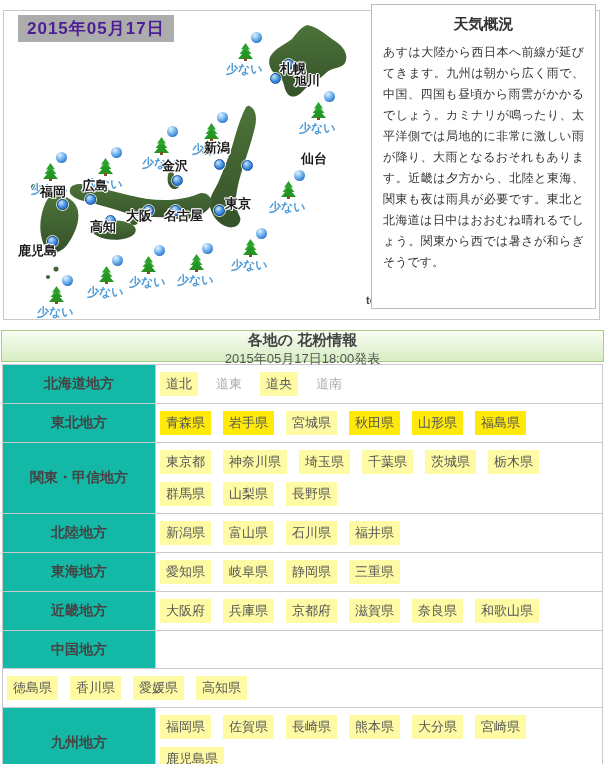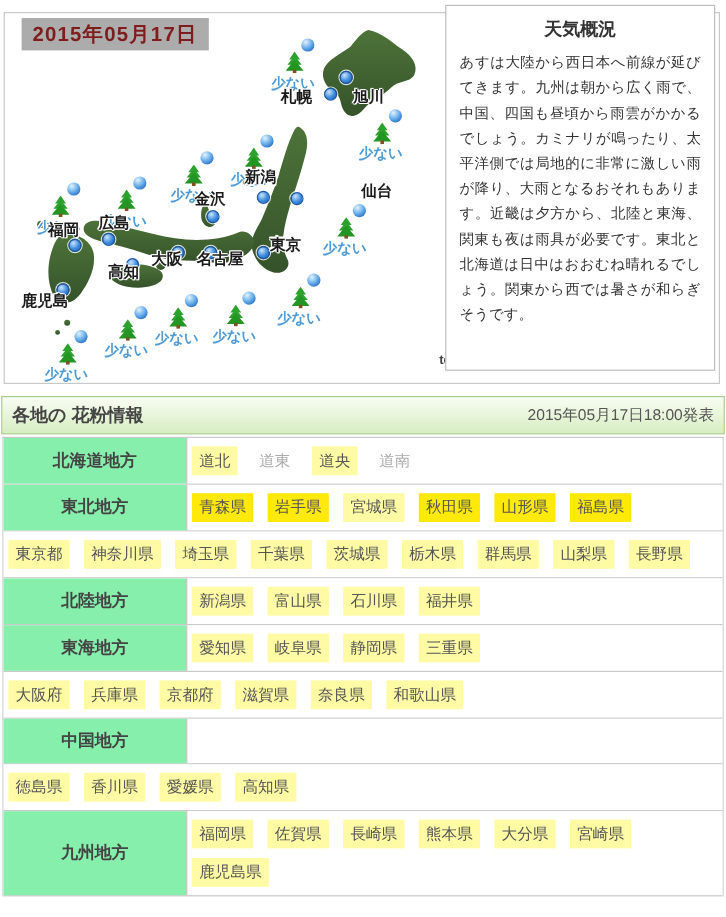--- a/index.html
+++ b/index.html
@@ -3,47 +3,47 @@
 <meta charset="utf-8">
 <style>
   html,body{margin:0;padding:0;}
   body{
     width:605px;height:764px;position:relative;background:#fff;overflow:hidden;
     font-family:"Liberation Sans","DejaVu Sans",sans-serif;color:#333;
   }
   
   .map-panel{position:absolute;left:3px;top:10px;width:595px;height:308px;border:1px solid #c9c9c9;background:#fff;}
   .map-svg{position:absolute;left:0;top:0;}
-  .date-badge{position:absolute;left:14px;top:4px;background:#acacac;color:#7f1d1d;
+  .date-badge{position:absolute;left:14px;top:4px;background:#acacac;color:#4c1d95;
     font-size:17px;font-weight:bold;padding:2px 9px;letter-spacing:1px;z-index:3;}
   .city-dot{position:absolute;width:9px;height:9px;border-radius:50%;z-index:2;
     background:radial-gradient(circle at 35% 30%,#c9e4fa,#3d8ade 55%,#1c5fb4);
     border:1px solid #1a58a8;box-shadow:0 0 0 1px rgba(255,255,255,.8);}
   .city-label{position:absolute;font-size:13px;font-weight:bold;color:#1b1b1b;white-space:nowrap;z-index:2;
     text-shadow:-1px 0 #fff,1px 0 #fff,0 -1px #fff,0 1px #fff,1px 1px #fff,-1px -1px #fff;}
   .tree{position:absolute;z-index:1;line-height:0;}
   .sphere{position:absolute;width:11px;height:11px;border-radius:50%;z-index:1;
     background:radial-gradient(circle at 35% 28%,#e2f2fd,#6cb0ec 45%,#2a72c8 80%,#1c5aa6);}
   .marker-label{position:absolute;font-size:12px;font-weight:bold;color:#4e9ad6;white-space:nowrap;z-index:1;
     text-shadow:-1px 0 #fff,1px 0 #fff,0 -1px #fff,0 1px #fff;}
   .tenki-mark{position:absolute;left:318px;top:283px;font-size:11px;font-weight:bold;color:#444;z-index:2;margin-left:44px;}
   
   .weather-box{position:absolute;left:371px;top:4px;width:223px;height:303px;border:1px solid #bdbdbd;background:#fff;z-index:5;}
   .weather-title{text-align:center;font-weight:bold;font-size:15px;color:#333;padding:10px 0 2px;}
   .weather-body{font-size:12px;color:#333;line-height:1.75;padding:6px 11px;margin:0;text-align:justify;}
   
   .pollen-section{position:absolute;left:0;top:330px;width:605px;}
   .pollen-header{height:30px;margin:0 1px;border:1px solid #a9cd86;
     background:linear-gradient(#f8fdf3,#d7edc2);
-    display:flex;align-items:center;justify-content:space-between;padding:0 8px;}
+    display:flex;align-items:center;justify-content:space-between;padding:0 8px;flex-direction:column;}
   .pollen-title{font-size:15px;font-weight:bold;color:#444;}
   .pollen-issued{font-size:13px;color:#555;}
   .pollen-table{margin:2px 2px 0;border:1px solid #c9c9c9;border-bottom:0;}
   .p-row{display:flex;border-bottom:1px solid #c9c9c9;min-height:37px;background:#fff;}
-  .p-region{width:152px;flex:none;background:#86efac;border-right:1px solid #c9c9c9;
+  .p-region{width:152px;flex:none;background:#14b8a6;border-right:1px solid #c9c9c9;
     display:flex;align-items:center;justify-content:center;
     font-size:14px;font-weight:bold;color:#444;text-align:center;}
   .p-areas{flex:1;padding:3px 2px;display:flex;flex-wrap:wrap;align-items:center;align-content:center;}
   .chip{display:inline-block;font-size:13px;padding:3px 6px;margin:4px 10px 4px 2px;color:#555;white-space:nowrap;}
   .lv-low{background:#fffba4;}
   .lv-med{background:#ffe90a;}
   .lv-none{background:none;color:#ababab;}
 </style>
 </head>
 <body>
@@ -75,21 +75,21 @@
     <circle cx="98" cy="172" r="2.5" fill="url(#gGreen)"></circle>
     <circle cx="52" cy="258" r="2.5" fill="url(#gGreen)"></circle>
     <circle cx="44" cy="266" r="2" fill="url(#gGreen)"></circle>
   </svg>
 
   <div class="date-badge">2015年05月17日</div>
   <div id="map-layer">
       <div class="city-dot" style="left: 279px; top: 48px;"></div>
       <div class="city-label" style="left: 290px; top: 38px; margin-top: 23px;">旭川</div>
       <div class="city-dot" style="left: 266px; top: 62px;"></div>
-      <div class="city-label" style="left: 230px; top: 61px;">札幌</div>
+      <div class="city-label" style="left: 230px; top: 49px; padding-left: 46px;">札幌</div>
       <div class="city-dot" style="left: 210px; top: 148px;"></div>
       <div class="city-label" style="left: 200px; top: 128px;">新潟</div>
       <div class="city-dot" style="left: 238px; top: 149px;"></div>
       <div class="city-label" style="left: 249px; top: 139px; margin-left: 48px;">仙台</div>
       <div class="city-dot" style="left: 168px; top: 164px;"></div>
       <div class="city-label" style="left: 158px; top: 146px;">金沢</div>
       <div class="city-dot" style="left: 210px; top: 194px;"></div>
       <div class="city-label" style="left: 221px; top: 184px;">東京</div>
       <div class="city-dot" style="left: 166px; top: 194px;"></div>
       <div class="city-label" style="left: 160px; top: 196px;">名古屋</div>
@@ -229,20 +229,21 @@
         <div class="p-areas">
           <span class="chip lv-med">青森県</span>
           <span class="chip lv-med">岩手県</span>
           <span class="chip lv-low">宮城県</span>
           <span class="chip lv-med">秋田県</span>
           <span class="chip lv-med">山形県</span>
           <span class="chip lv-med">福島県</span>
         </div>
       </div>
       <div class="p-row">
+        <div class="p-region">関東・甲信地方</div>
         <div class="p-areas">
           <span class="chip lv-low">東京都</span>
           <span class="chip lv-low">神奈川県</span>
           <span class="chip lv-low">埼玉県</span>
           <span class="chip lv-low">千葉県</span>
           <span class="chip lv-low">茨城県</span>
           <span class="chip lv-low">栃木県</span>
           <span class="chip lv-low">群馬県</span>
           <span class="chip lv-low">山梨県</span>
           <span class="chip lv-low">長野県</span>
@@ -260,20 +261,21 @@
       <div class="p-row">
         <div class="p-region">東海地方</div>
         <div class="p-areas">
           <span class="chip lv-low">愛知県</span>
           <span class="chip lv-low">岐阜県</span>
           <span class="chip lv-low">静岡県</span>
           <span class="chip lv-low">三重県</span>
         </div>
       </div>
       <div class="p-row">
+        <div class="p-region">近畿地方</div>
         <div class="p-areas">
           <span class="chip lv-low">大阪府</span>
           <span class="chip lv-low">兵庫県</span>
           <span class="chip lv-low">京都府</span>
           <span class="chip lv-low">滋賀県</span>
           <span class="chip lv-low">奈良県</span>
           <span class="chip lv-low">和歌山県</span>
         </div>
       </div>
       <div class="p-row">

